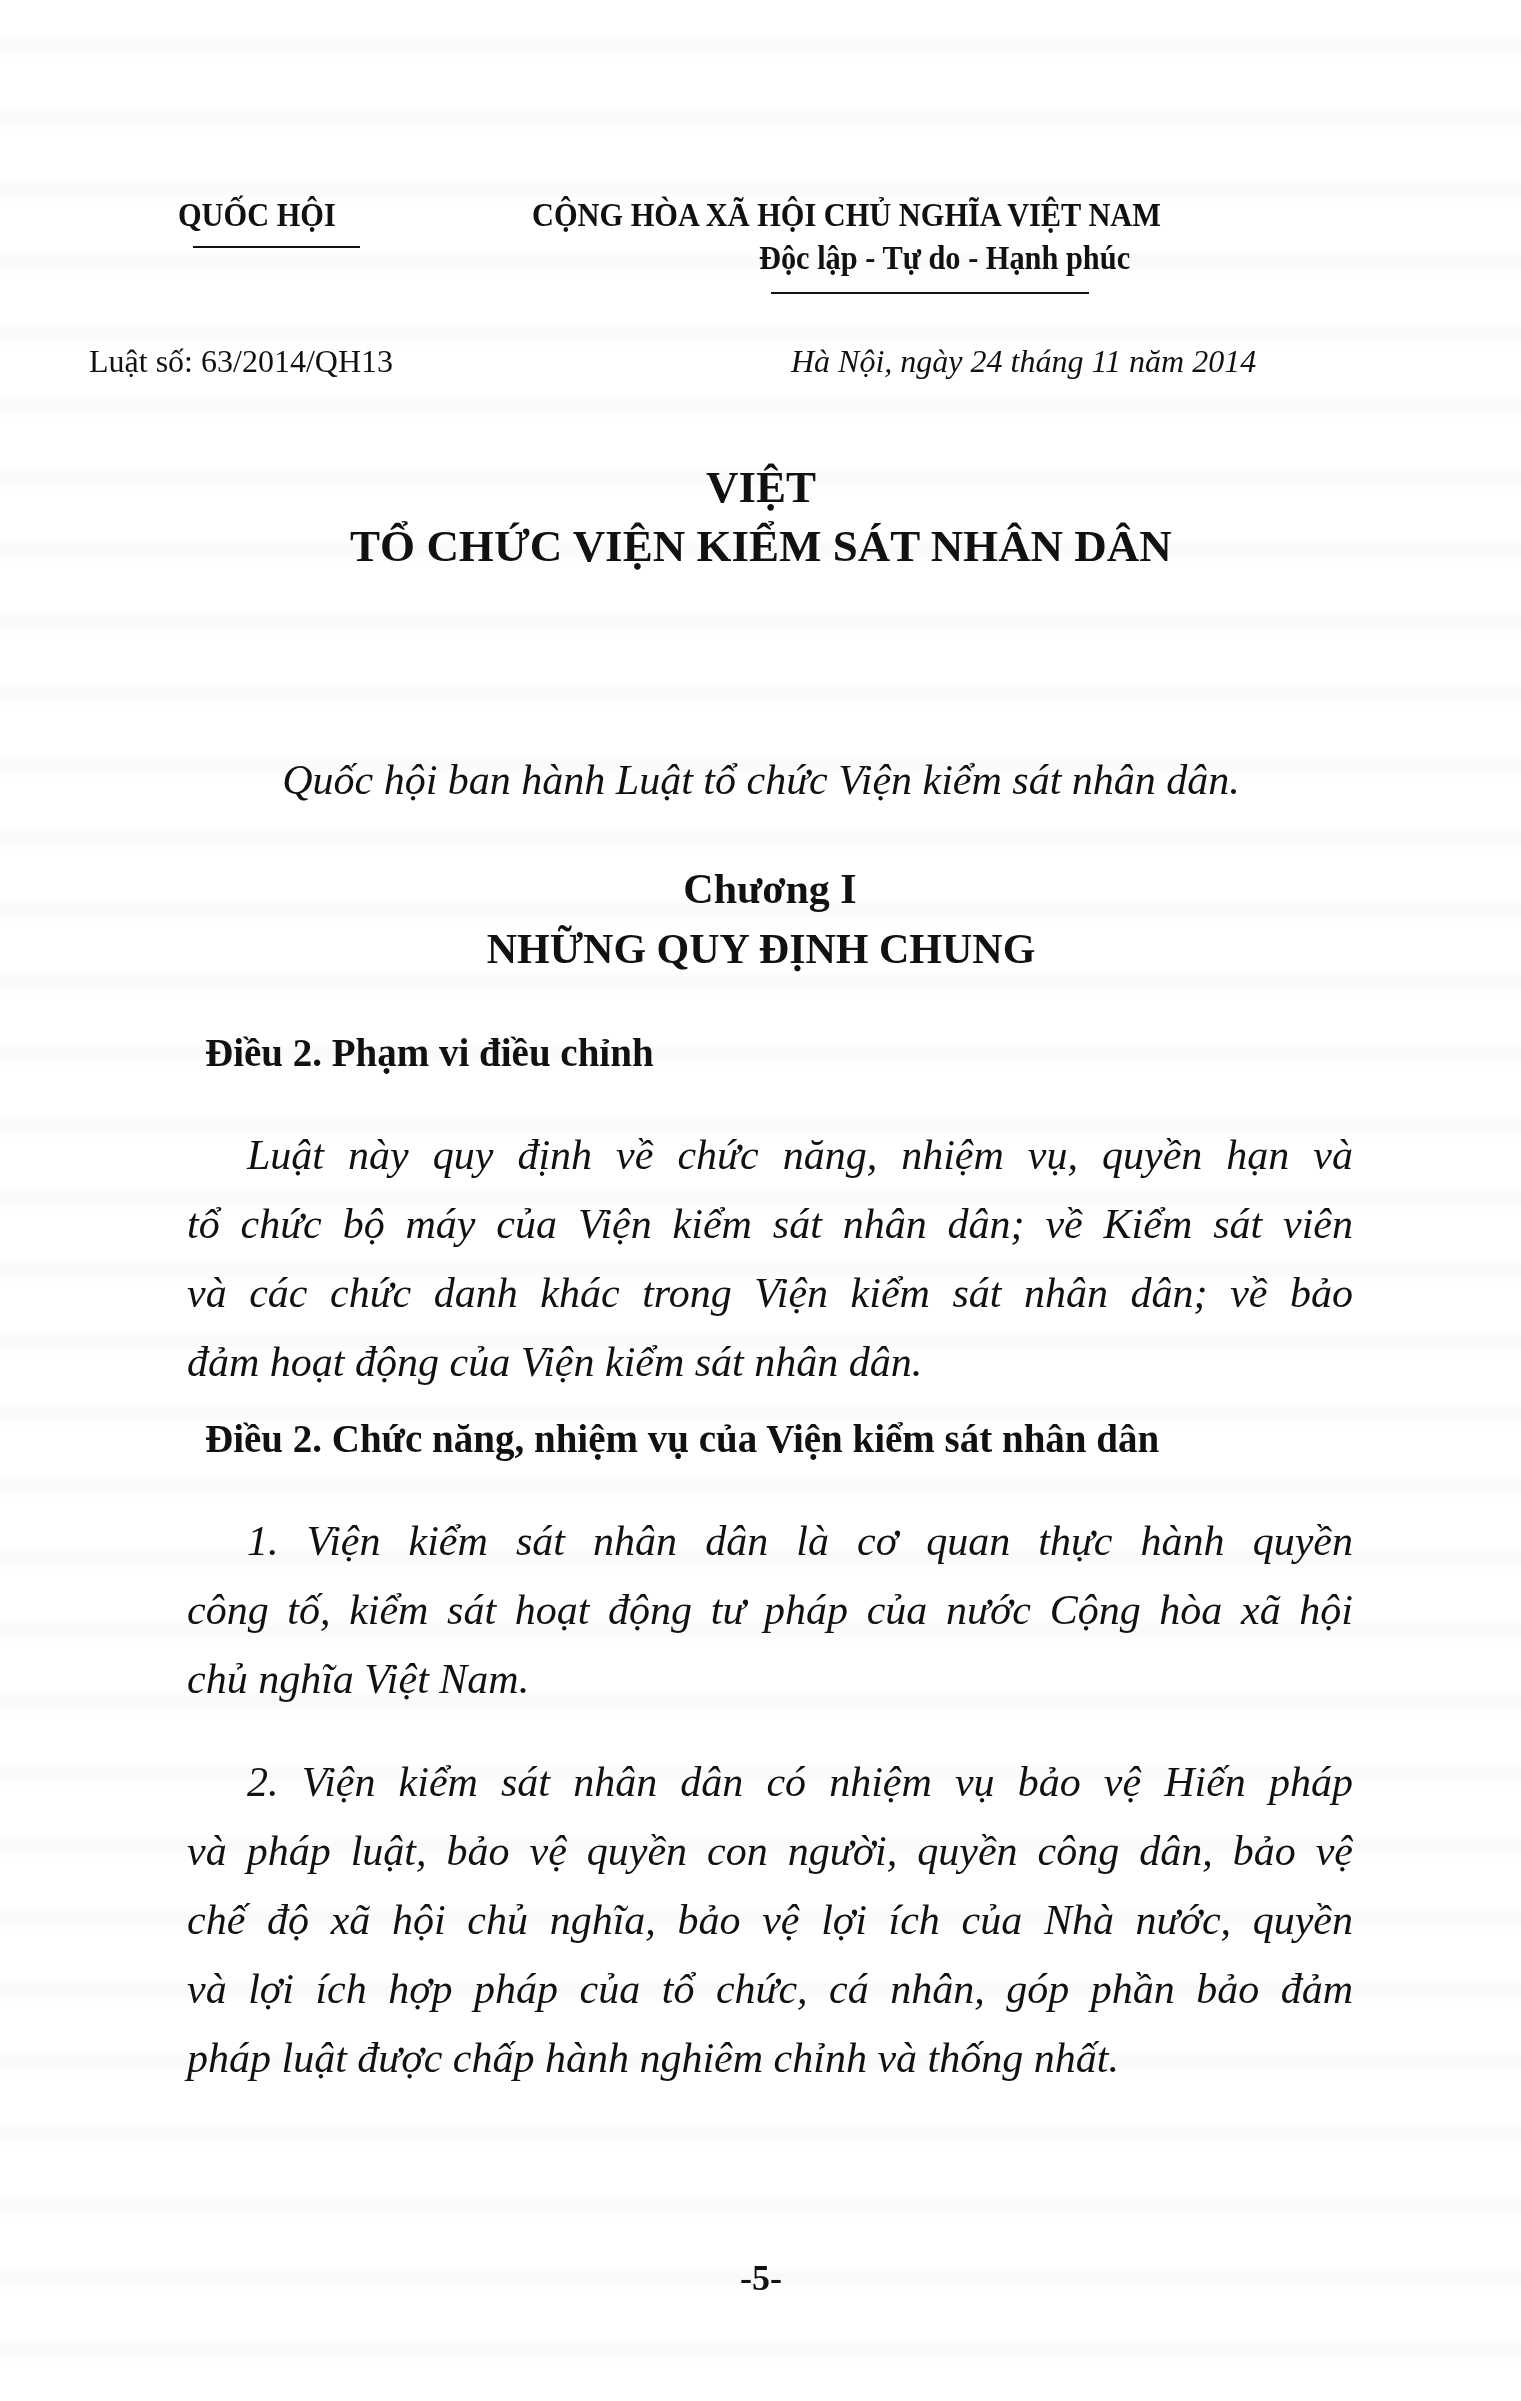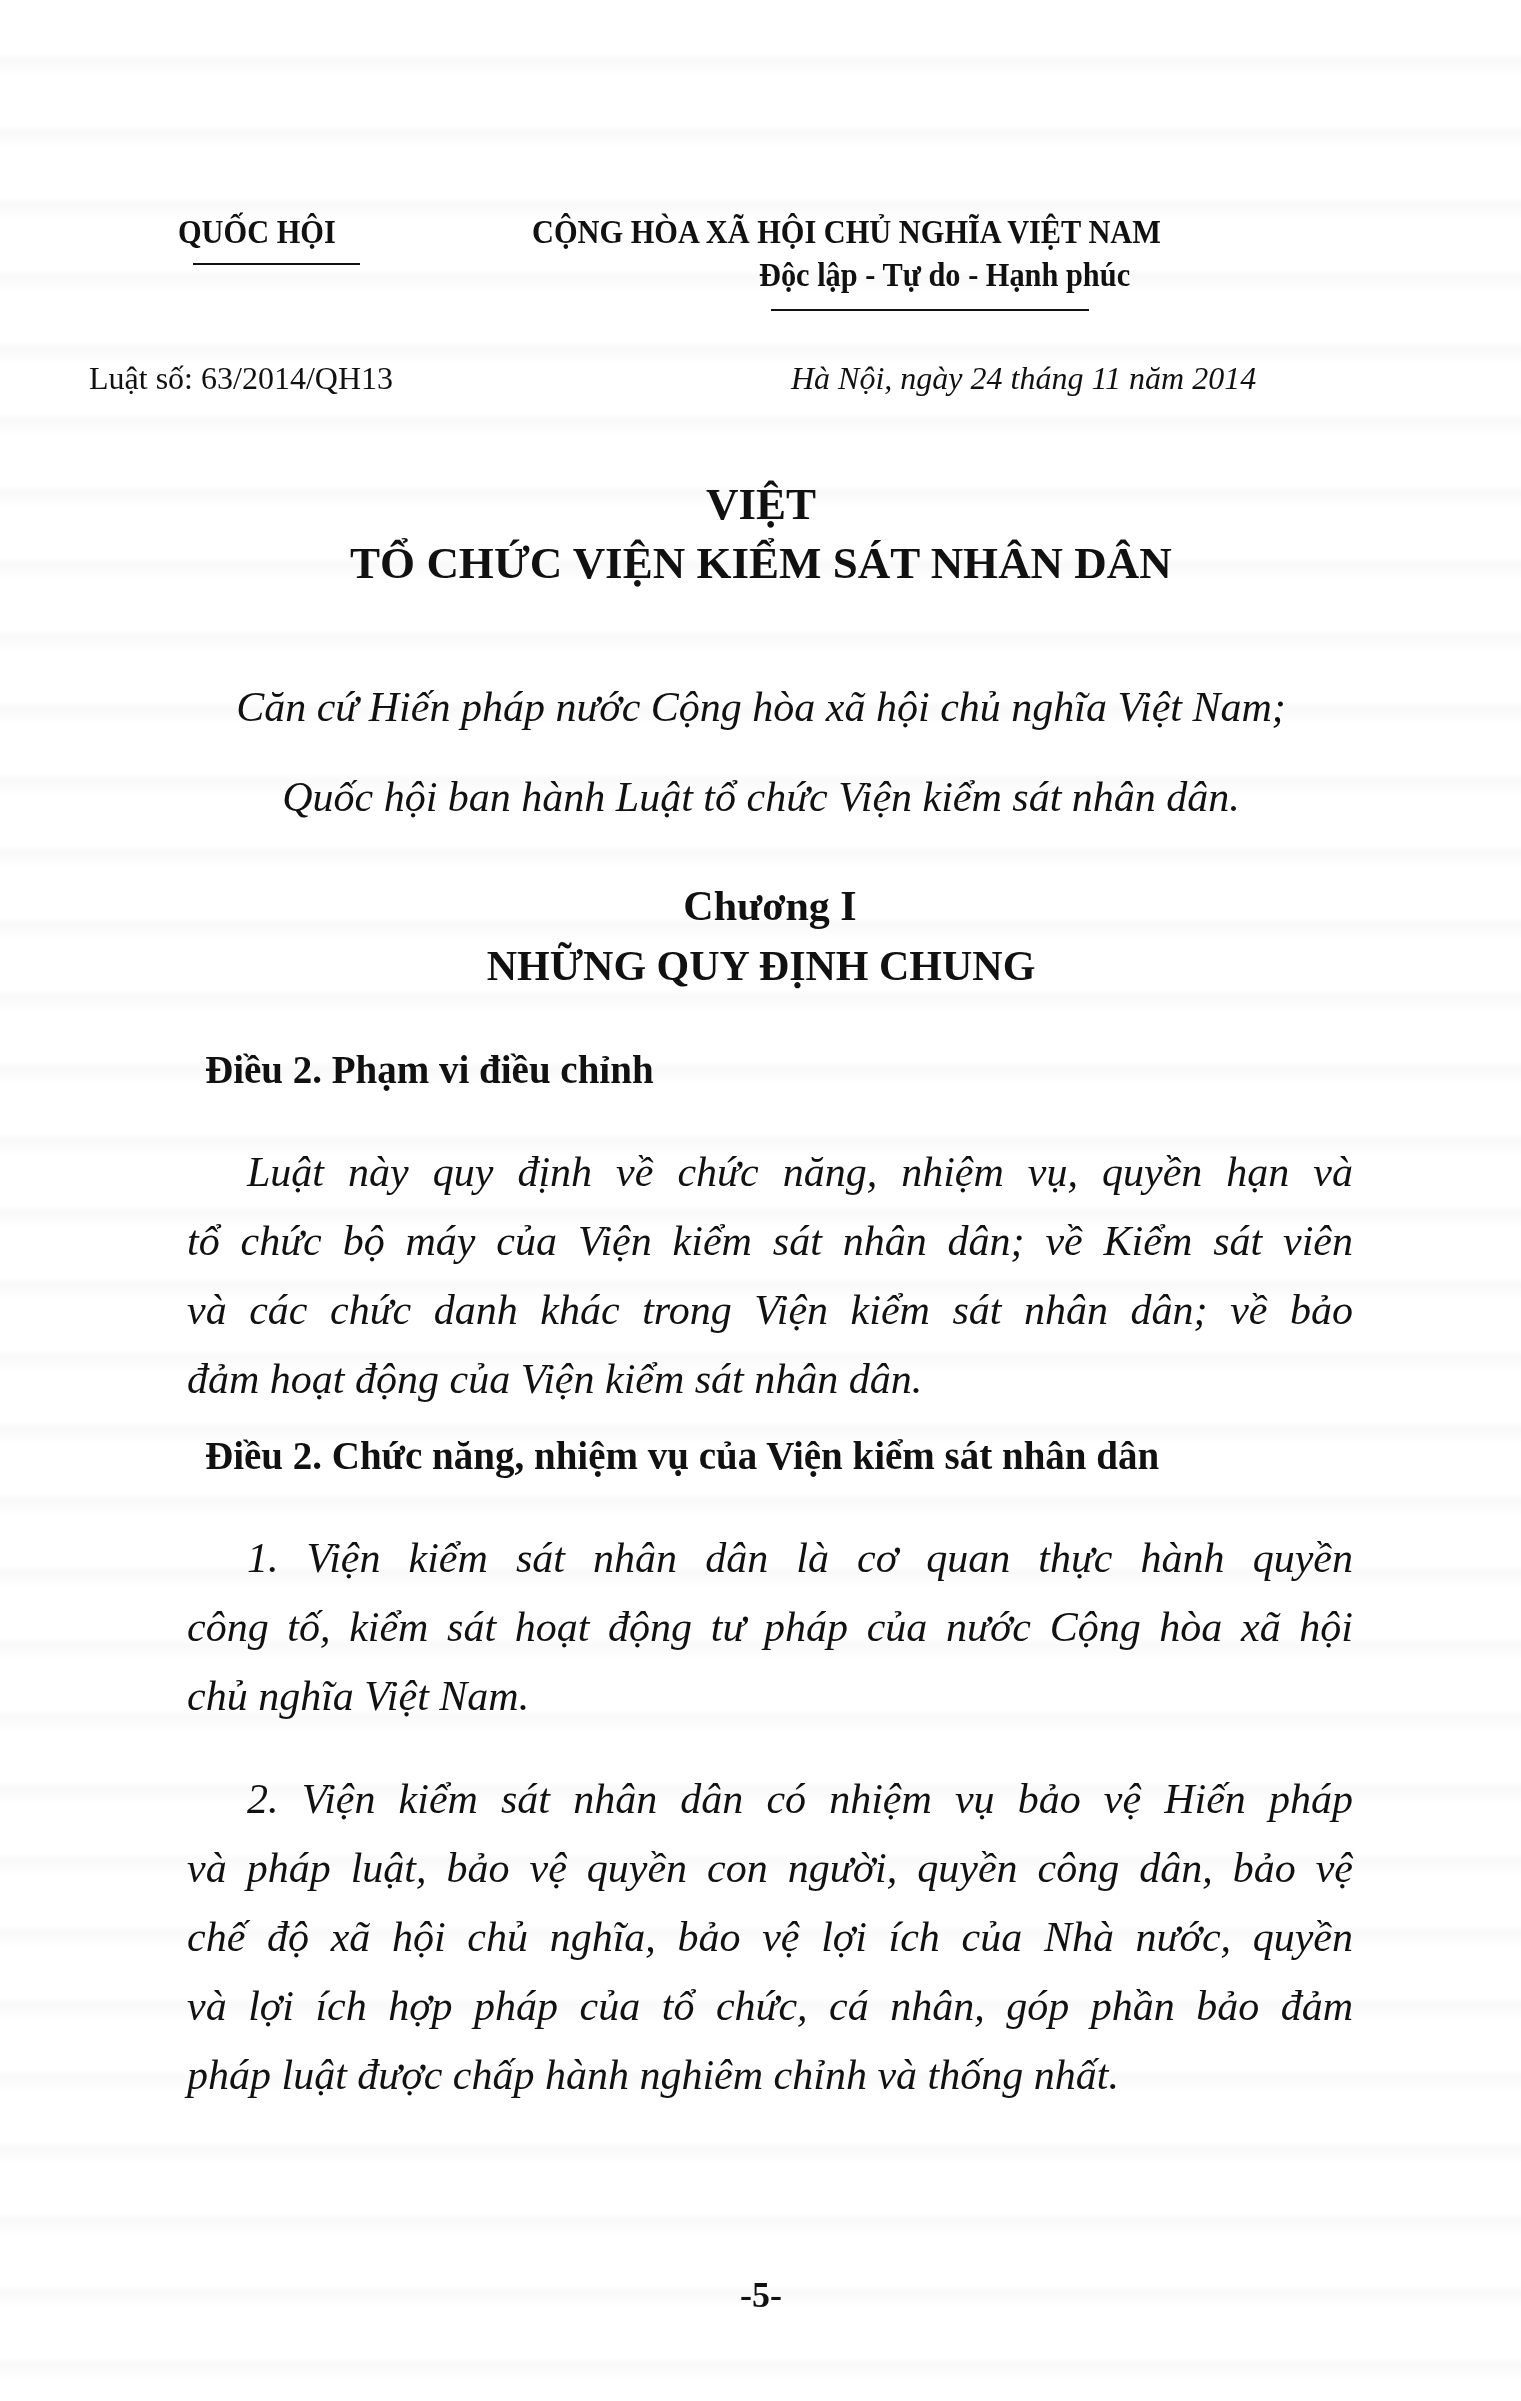--- a/index.html
+++ b/index.html
@@ -1,20 +1,20 @@
 <!DOCTYPE html>
 <html style="font-size:12px"><head>
   <meta charset="utf-8">
   <style>
     html, body { margin: 0; padding: 0; }
     body {
       width: 1522px; height: 2401px; background: #ffffff; position: relative; overflow: hidden;
       font-family: "Liberation Serif", "DejaVu Serif", serif; color: #111;
     }
-    .page { position: absolute; left: 0; top: 17px; width: 1522px; height: 2049px; }
+    .page { position: absolute; left: 0; top: 0; width: 1522px; height: 2049px; }
     .bleed {
       position: absolute; left: 0; top: 0; width: 1522px; height: 2401px;
       background: repeating-linear-gradient(180deg, rgba(200,190,200,0) 0px, rgba(200,190,200,0) 36px, rgba(205,195,205,0.10) 44px, rgba(200,190,200,0) 59px, rgba(200,190,200,0) 72px);
     }
     .abs { position: absolute; white-space: nowrap; }
     .hdr { font-weight: bold; font-size: 33px; transform: scaleX(0.92); transform-origin: left top; }
     .uline { position: absolute; height: 2.3px; background: #111; }
     .meta { font-size: 32px; }
     .meta-it { font-size: 32px; font-style: italic; }
     .title { font-weight: bold; font-size: 45px; text-align: center; width: 1522px; left: 0; }
@@ -42,21 +42,20 @@
   <div class="abs hdr" style="left:532px; top:197px;">CỘNG HÒA XÃ HỘI CHỦ NGHĨA VIỆT NAM</div>
   <div class="abs hdr" style="left:759px; top:240px;">Độc lập - Tự do - Hạnh phúc</div>
   <div class="uline" style="left:771px; top:292px; width:318px;"></div>
 
   <div class="abs meta" style="left:89px; top:343px;">Luật số: 63/2014/QH13</div>
   <div class="abs meta-it" style="left:791px; top:343px;">Hà Nội, ngày 24 tháng 11 năm 2014</div>
 
   <div class="abs title" style="top:461px;">VIỆT</div>
   <div class="abs title" style="top:520px;">TỔ CHỨC VIỆN KIỂM SÁT NHÂN DÂN</div>
 
-  <div class="abs intro" style="top:666px;">Căn cứ Hiến pháp nước Cộng hòa xã hội chủ nghĩa Việt Nam;</div>
   <div class="abs intro" style="top:756px;">Quốc hội ban hành Luật tổ chức Viện kiểm sát nhân dân.</div>
 
   <div class="abs chapter" style="top:865px;padding-left:9px;">Chương I</div>
   <div class="abs chapter" style="top:925px;">NHỮNG QUY ĐỊNH CHUNG</div>
 
   <div class="abs article" style="left:205px; top:1030px;">Điều 2. Phạm vi điều chỉnh</div>
   <div class="para" style="top:1121px;">
     <span class="ln first">Luật này quy định về chức năng, nhiệm vụ, quyền hạn và</span>
     <span class="ln">tổ chức bộ máy của Viện kiểm sát nhân dân; về Kiểm sát viên</span>
     <span class="ln">và các chức danh khác trong Viện kiểm sát nhân dân; về bảo</span>

